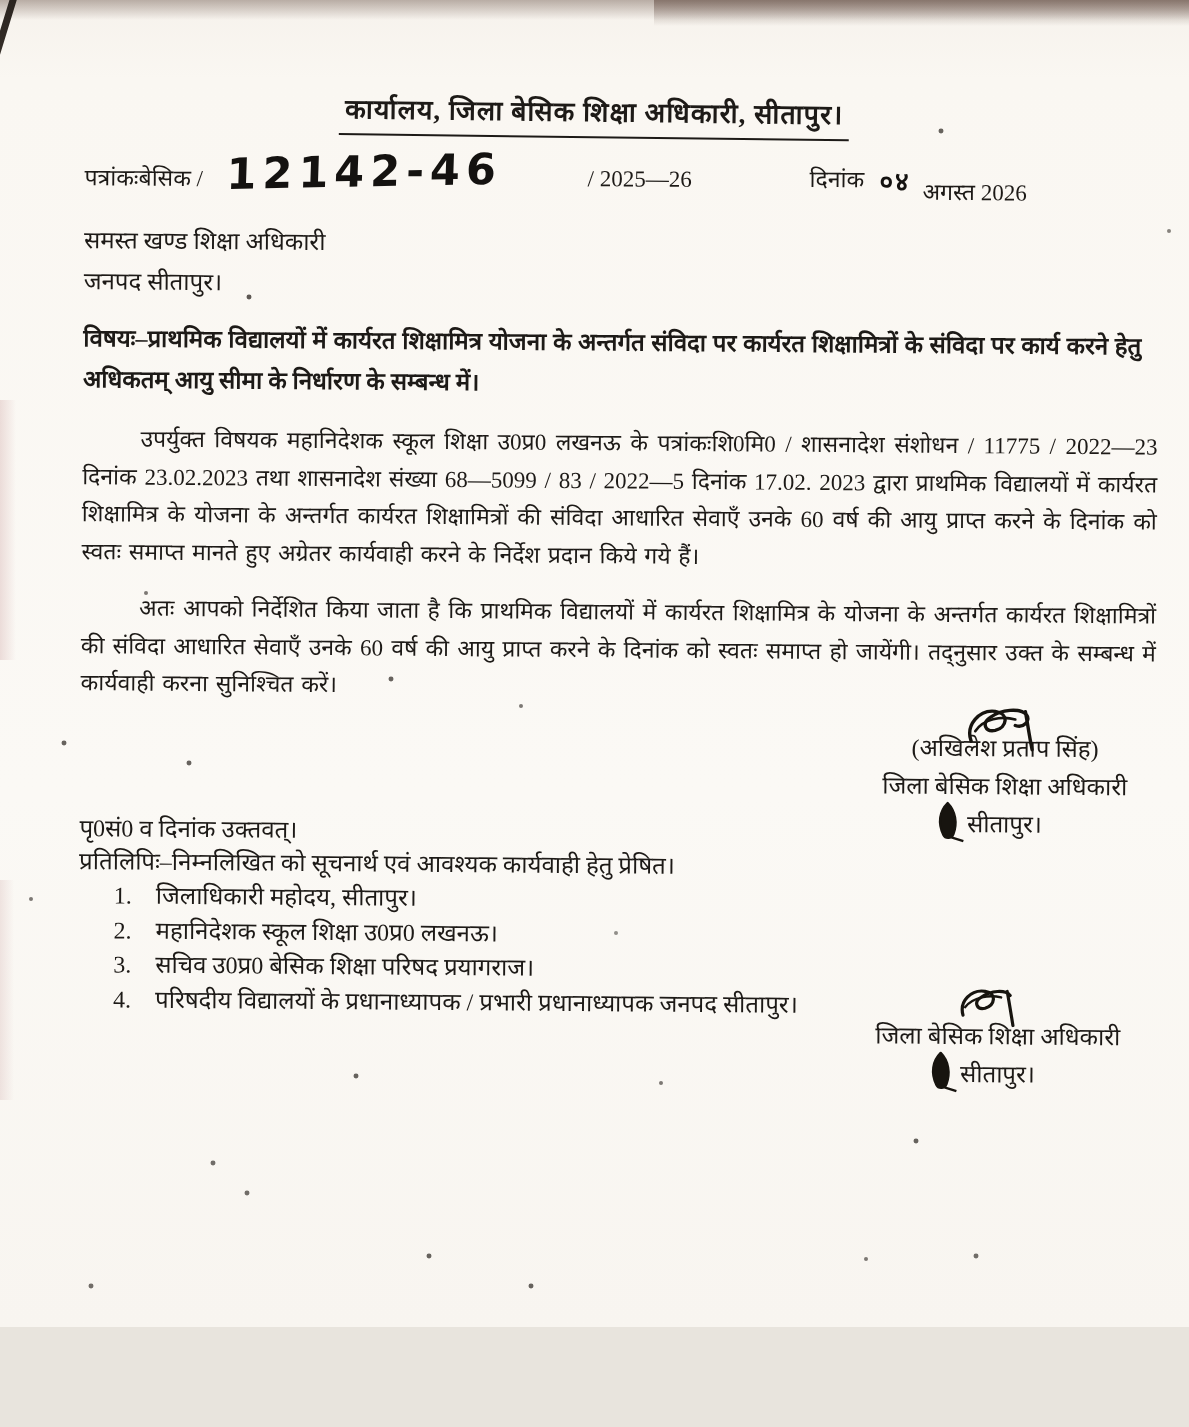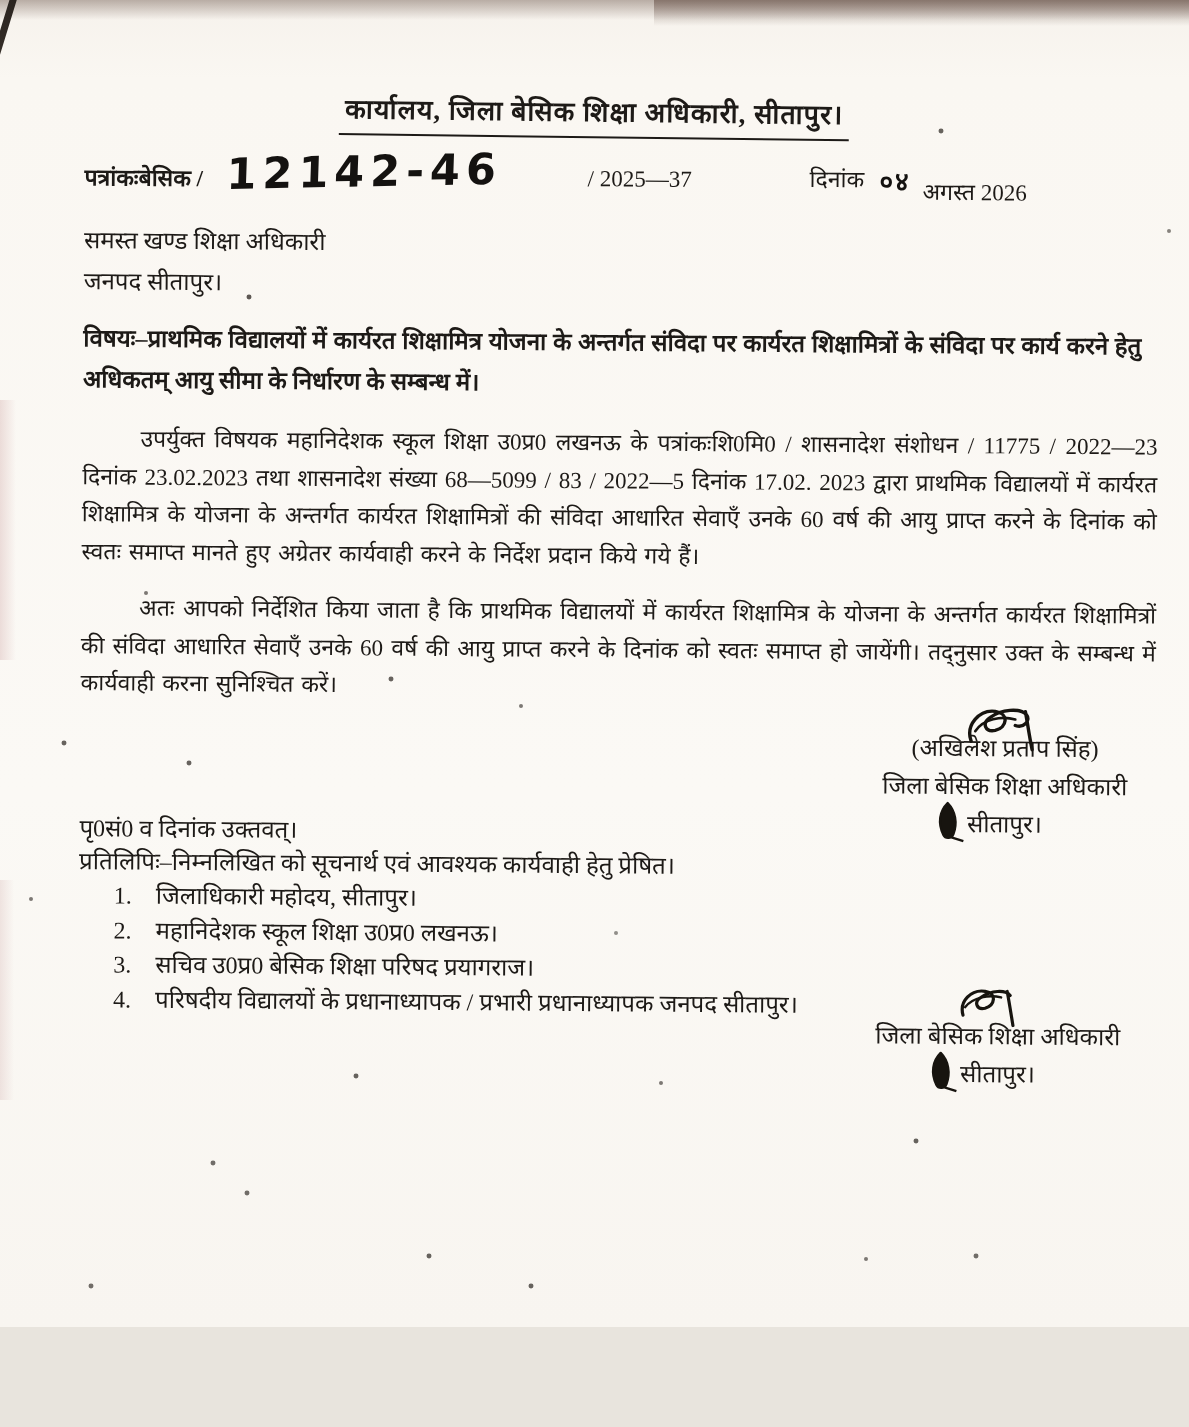--- a/index.html
+++ b/index.html
@@ -74,21 +74,21 @@
   .content{
     position:absolute;top:0;left:0;width:1189px;height:1427px;
     transform:rotate(.45deg);transform-origin:60px 120px;
   }
   .title-wrap{position:absolute;top:88px;left:0;width:100%;text-align:center;}
   .title{
     display:inline-block;font-size:27px;font-weight:bold;letter-spacing:1px;
     border-bottom:2.5px solid #1d1a17;padding:0 6px 7px 6px;transform:rotate(.25deg);
   }
   .ref-row{position:absolute;top:148px;left:85px;width:1070px;height:62px;font-size:23px;}
-  .ref-prefix{position:absolute;left:0;top:12px;font-weight:bold;}
+  .ref-prefix{position:absolute;left:0;top:12px;}
   .hand{
     font-family:"DejaVu Sans","Liberation Sans",sans-serif;
     font-weight:bold;color:#141210;
   }
   .hand-number{
     position:absolute;left:142px;top:-4px;font-size:43px;letter-spacing:6px;
     transform:rotate(-1.5deg) skewX(-3deg);
   }
   .ref-year{position:absolute;left:503px;top:14px;}
   .ref-date-label{position:absolute;left:725px;top:8px;}
@@ -135,21 +135,21 @@
 
   <div class="content">
 
     <div class="title-wrap">
       <span class="title">कार्यालय, जिला बेसिक शिक्षा अधिकारी, सीतापुर।</span>
     </div>
 
     <div class="ref-row">
       <span class="ref-prefix">पत्रांकःबेसिक /</span>
       <span class="hand hand-number">12142-46</span>
-      <span class="ref-year">/ 2025—37</span>
+      <span class="ref-year">/ 2025—26</span>
       <span class="ref-date-label">दिनांक</span>
       <span class="hand hand-date">०४</span>
       <span class="ref-date-rest">अगस्त 2026</span>
     </div>
 
     <div class="addressee">
       <div>समस्त खण्ड शिक्षा अधिकारी</div>
       <div>जनपद सीतापुर।</div>
     </div>
 

